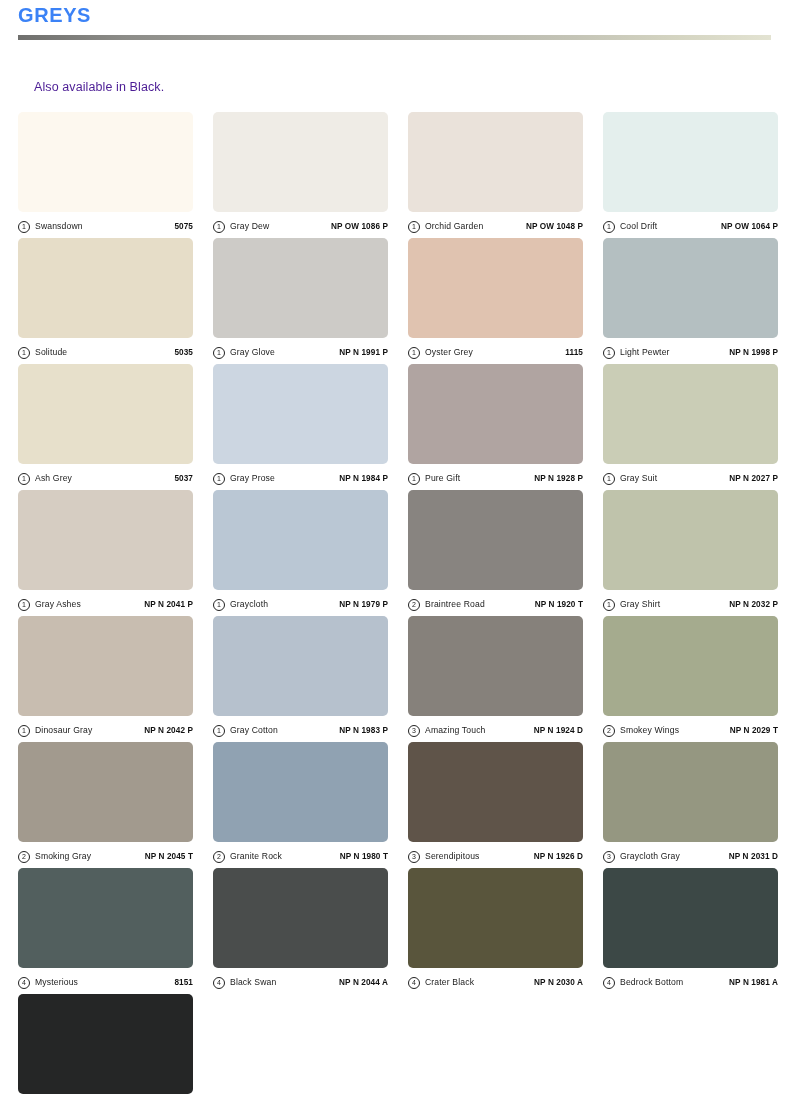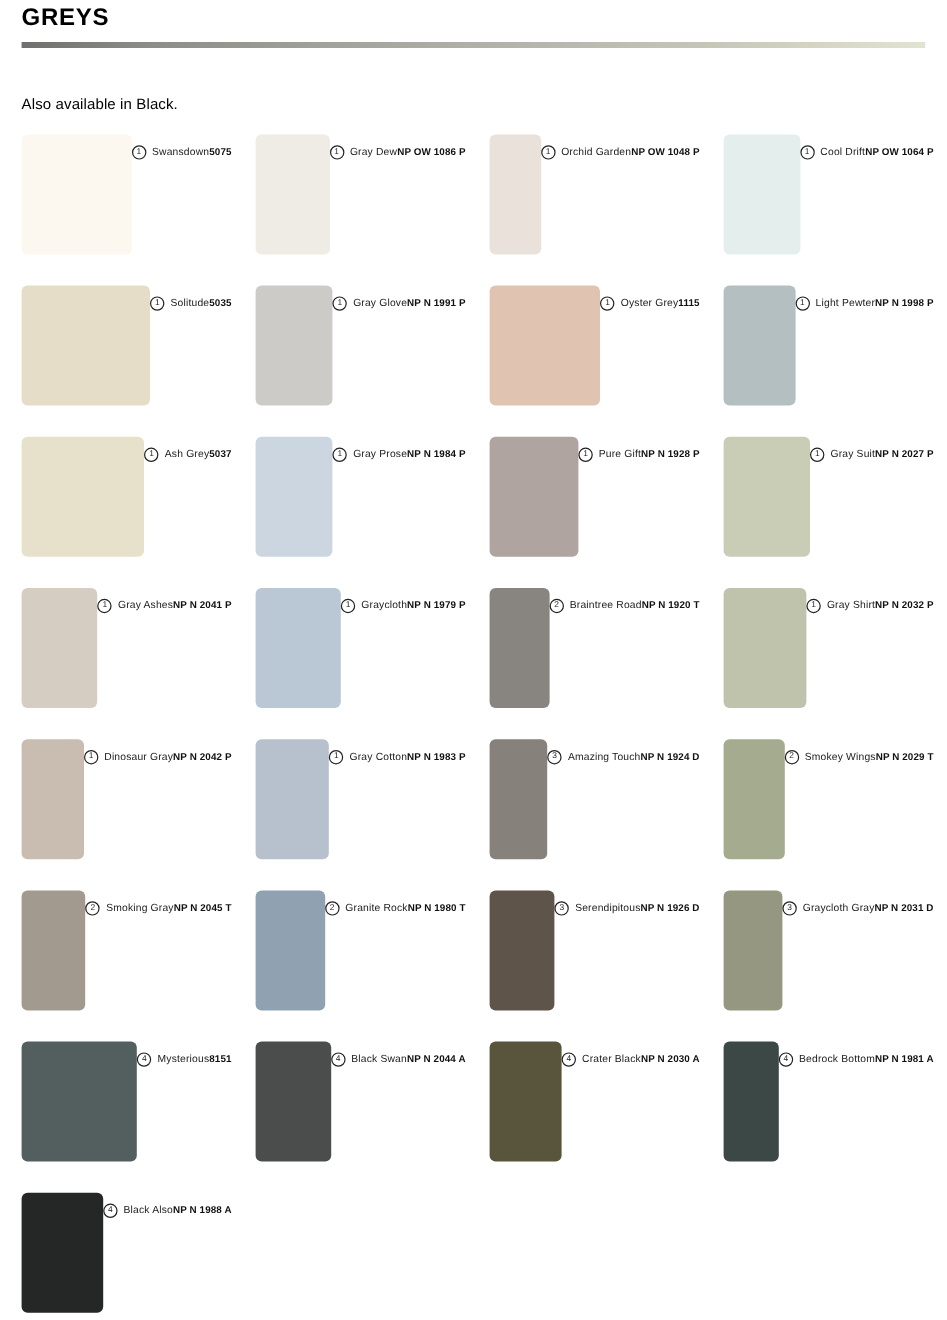--- a/index.html
+++ b/index.html
@@ -25,58 +25,58 @@
   
   .header {
     padding-top: 2px;
   }
   .page-title {
     font-size: 20px;
     font-weight: bold;
     letter-spacing: 0.6px;
     line-height: 26px;
     margin: 0;
-    color: #000000;
+    color: #3b82f6;
   }
   .title-rule {
     height: 5px;
     margin-top: 7px;
     width: 753px;
     background: linear-gradient(to right,
         #6f6f6d 0%,
         #8c8c88 14%,
         #a2a29c 34%,
         #b4b4ac 55%,
         #c4c4b6 74%,
         #d5d5c2 88%,
         #e3e3d2 100%);
   }
   .subtitle {
     font-size: 12.5px;
     line-height: 16px;
-    margin: 0;
-    padding-top: 39px;
-    color: #000000;
+    margin: 16px;
+    padding-top: 23px;
+    color: #4c1d95;
     letter-spacing: 0.1px;
   }
 
   
   .grid {
     margin-top: 17px;
     display: grid;
     grid-template-columns: repeat(4, 175px);
     column-gap: 20px;
     row-gap: 0px;
   }
   .swatch-cell {
     width: 175px;
     height: 126px;
     box-sizing: border-box;
     display: flex;
-    flex-direction: row;
+    flex-direction: column;
   }
   .chip {
     width: 175px;
     height: 100px;
     border-radius: 5px;
   }
   .chip-label {
     height: 26px;
     display: flex;
     align-items: center;

